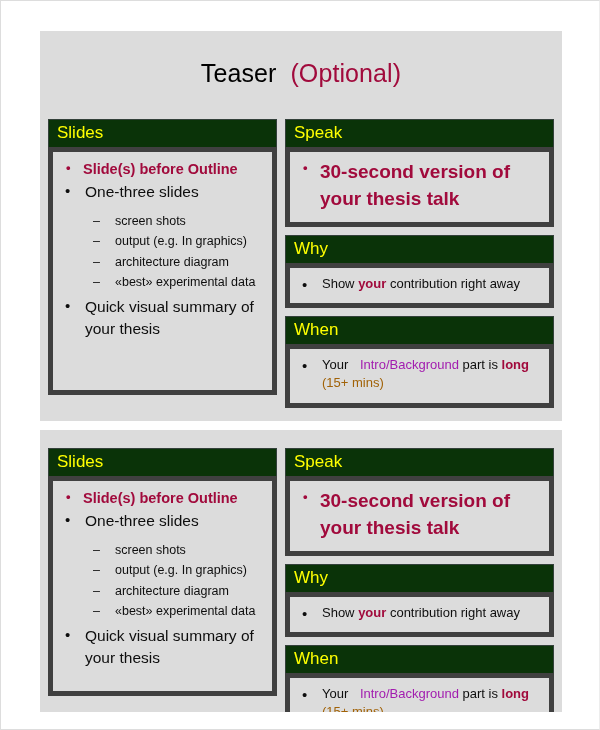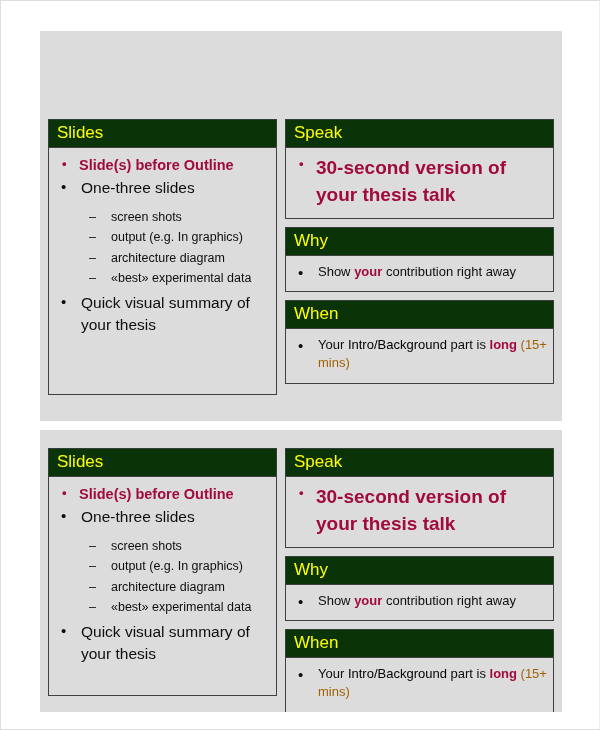--- a/index.html
+++ b/index.html
@@ -88,21 +88,21 @@
     color: #ffff00;
     font-size: 17px;
     line-height: 1.15;
     padding: 3px 0 4px 8px;
     border: 1px solid #33403a;
     border-bottom: none;
     box-sizing: border-box;
   }
   .panel-body {
     background: #dcdcdc;
-    border: 1px solid #404040;
+    border: 5px solid #404040;
     box-sizing: border-box;
     padding: 7px 2px 8px 6px;
   }
 
   #slide-1 .col-left .panel-body { height: 248px; }
   #slide-2 .col-left .panel-body { height: 220px; }
 
   
   ul.bullets {
     list-style: none;
@@ -153,33 +153,36 @@
   }
   ul.sub > li::before {
     content: "\2013";
     position: absolute;
     left: 8px;
     top: 0;
   }
 
   .em-red { color: #a10a3c; font-weight: bold; }
   .red { color: #a16207; }
-  .blue { color: #000000; }
+  .blue { color: #a21caf; margin-left: 8px; }
 
   
   .col-right ul.bullets > li { font-size: 13px; }
   .col-right ul.bullets > li.accent { font-size: 19px; }
 </style>
 </head>
 <body>
 
 <div class="page-border"></div>
 
 <div class="slide" id="slide-1">
 
+  <div class="slide-title">
+    <span>Teaser</span><span class="optional">(Optional)</span>
+  </div>
 
   <div class="columns">
 
     <div class="col-left">
       <div class="panel">
         <div class="panel-head">Slides</div>
         <div class="panel-body">
           <ul class="bullets">
             <li class="accent">Slide(s) before Outline</li>
             <li>

